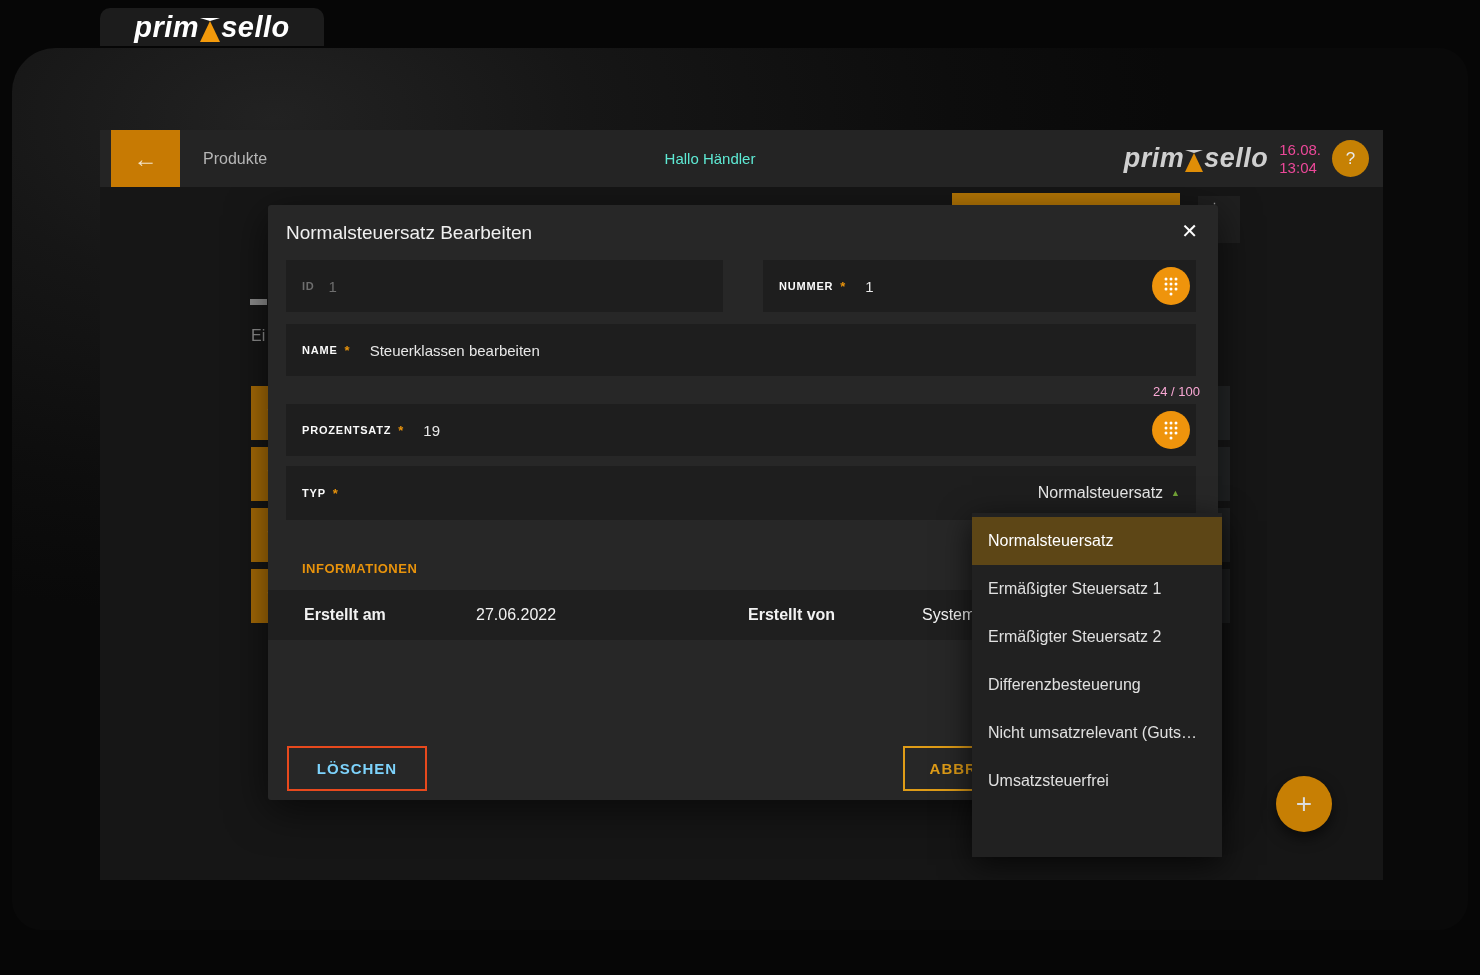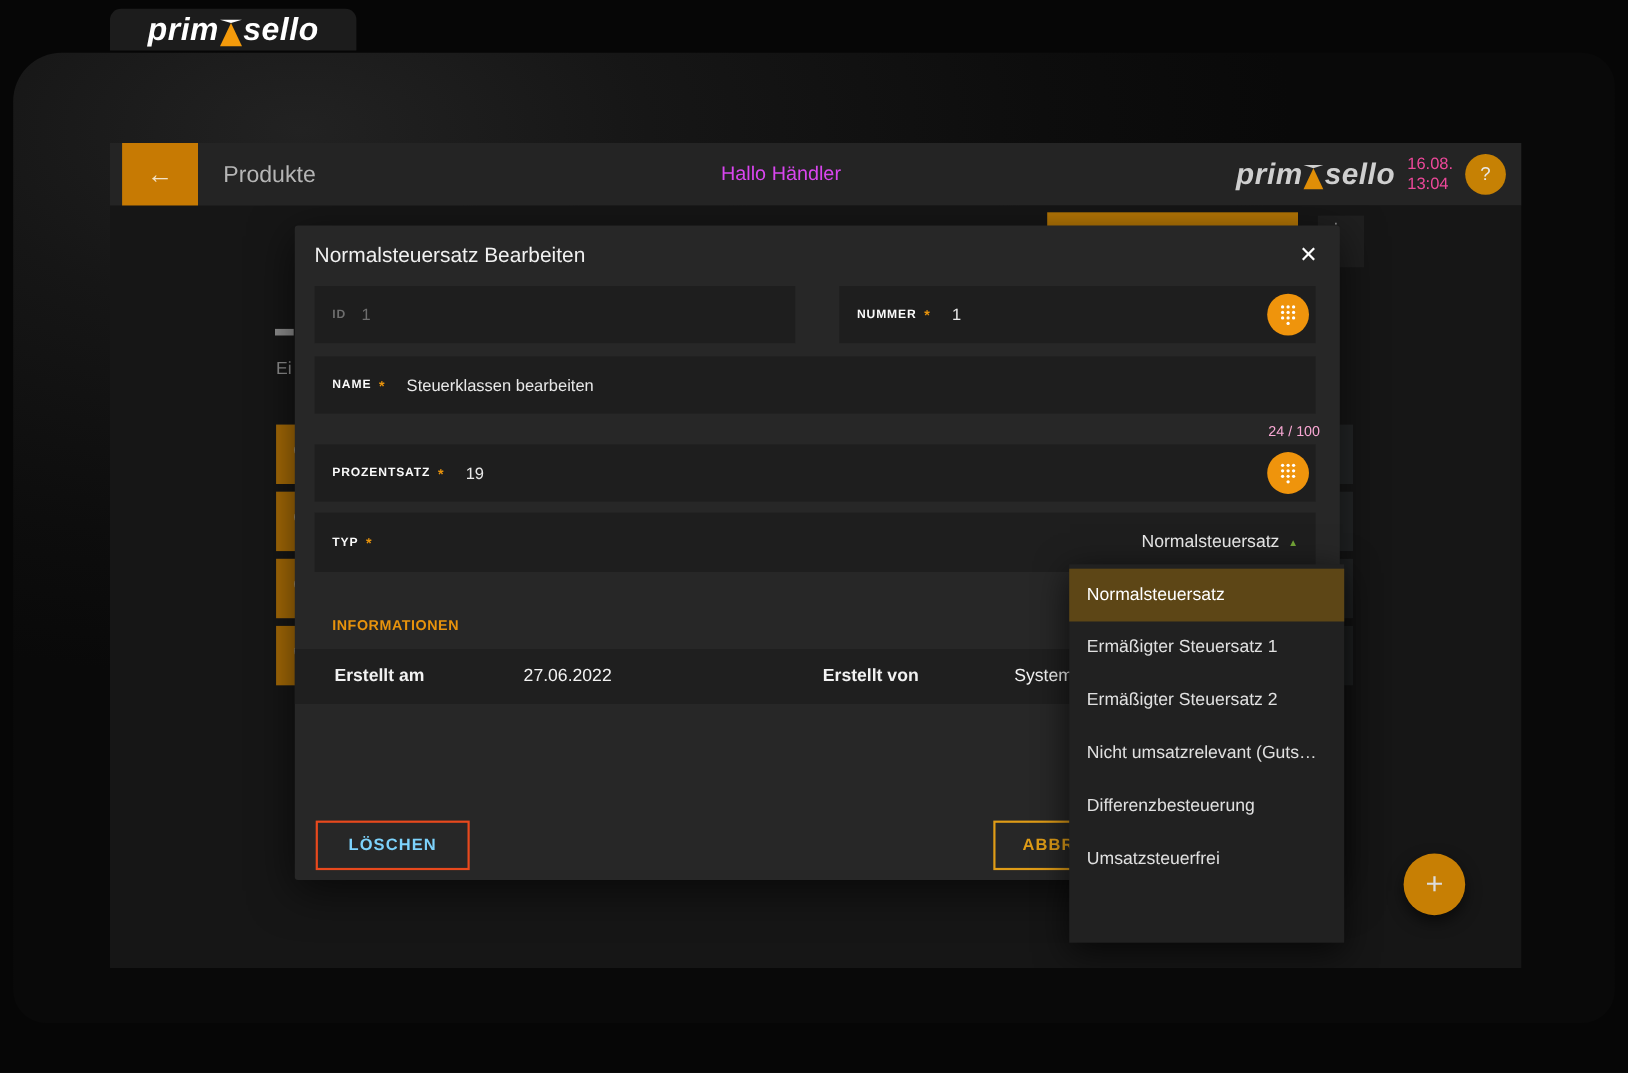--- a/index.html
+++ b/index.html
@@ -21,23 +21,23 @@
   .logo-chip .tri { border-left:10px solid transparent; border-right:10px solid transparent;
                     border-bottom:21px solid #f39a0b; margin:0 1px 2px 1px; }
 
   
   .app { position:absolute; left:100px; top:130px; width:1283px; height:750px; }
   .app-header { position:absolute; left:0; top:0; width:100%; height:57px; background:#242424; }
   .back-btn { position:absolute; left:11px; top:0; width:69px; height:57px; background:#c77a03;
               display:flex; align-items:center; justify-content:center;
               color:#f3e3c8; font-size:24px; cursor:pointer; }
   .hdr-title { position:absolute; left:103px; top:0; height:57px; display:flex; align-items:center;
-               font-size:21px; color:#b5b5b5; }
+               font-size:16px; color:#b5b5b5; }
   .hdr-greet { position:absolute; left:610px; top:0; height:57px; display:flex; align-items:center;
-               transform:translateX(-50%); font-size:18px; color:#d946ef; }
+               transform:translateX(-50%); font-size:15px; color:#5eead4; }
   .hdr-right { position:absolute; right:14px; top:0; height:57px; display:flex; align-items:center; gap:11px; }
   .hdr-right .logo { font-size:27px; color:#cfcfcf; }
   .hdr-right .tri { border-left:9px solid transparent; border-right:9px solid transparent;
                     border-bottom:19px solid #e08e07; margin:0 1px 2px 1px; }
   .datetime { display:flex; flex-direction:column; line-height:18px; font-size:15px; color:#ec4899; }
   .help-btn { width:37px; height:37px; border-radius:50%; background:#c68104; color:#e9e9e9;
               display:flex; align-items:center; justify-content:center; font-size:17px; cursor:pointer; }
 
   .app-body { position:absolute; left:0; top:57px; width:100%; height:693px; background:#161616; overflow:hidden; }
 
@@ -242,24 +242,24 @@
     <div class="dd-item selected">
           <span>Normalsteuersatz</span>
         </div>
         <div class="dd-item">
           <span>Ermäßigter Steuersatz 1</span>
         </div>
         <div class="dd-item">
           <span>Ermäßigter Steuersatz 2</span>
         </div>
         <div class="dd-item">
+          <span>Differenzbesteuerung</span>
+        </div>
+        <div class="dd-item">
           <span>Nicht umsatzrelevant (Guts…</span>
-        </div>
-        <div class="dd-item">
-          <span>Differenzbesteuerung</span>
         </div>
         <div class="dd-item">
           <span>Umsatzsteuerfrei</span>
         </div>
       </div>
 
     <div class="fab">
       <span>+</span>
     </div>
 

